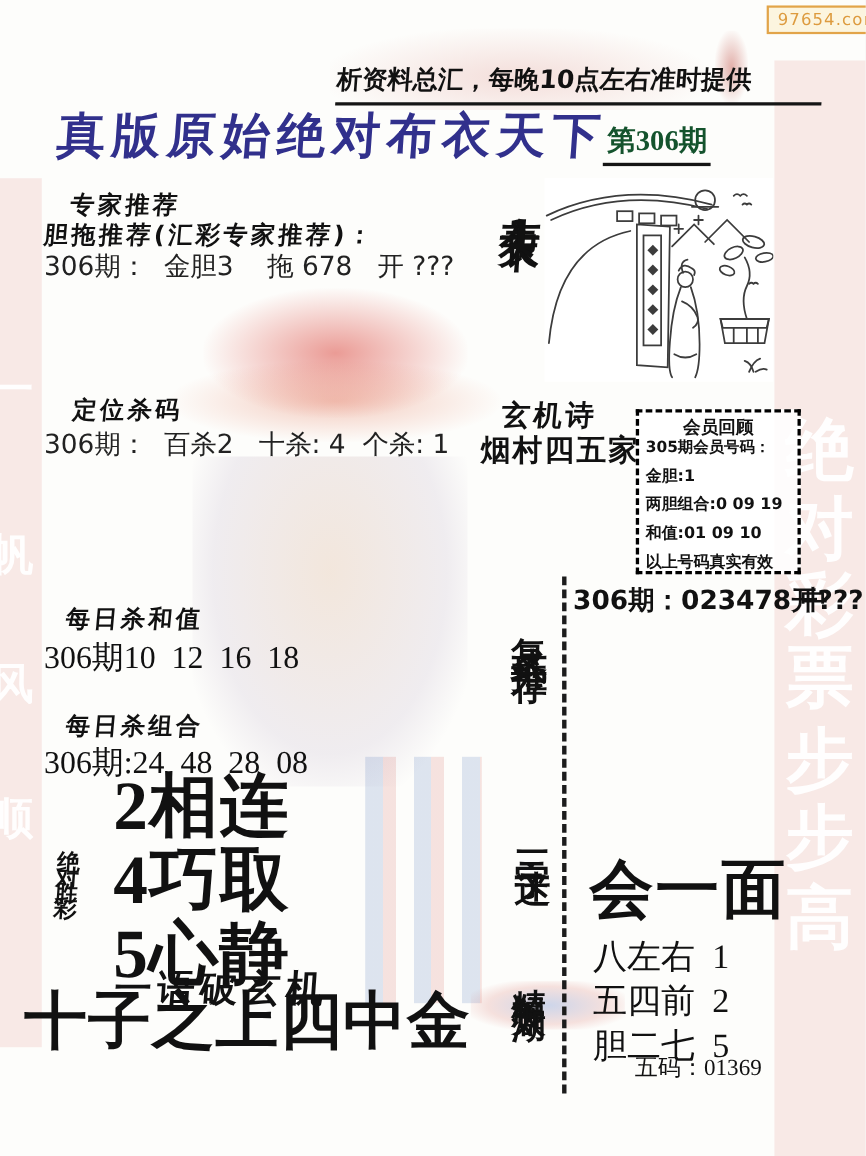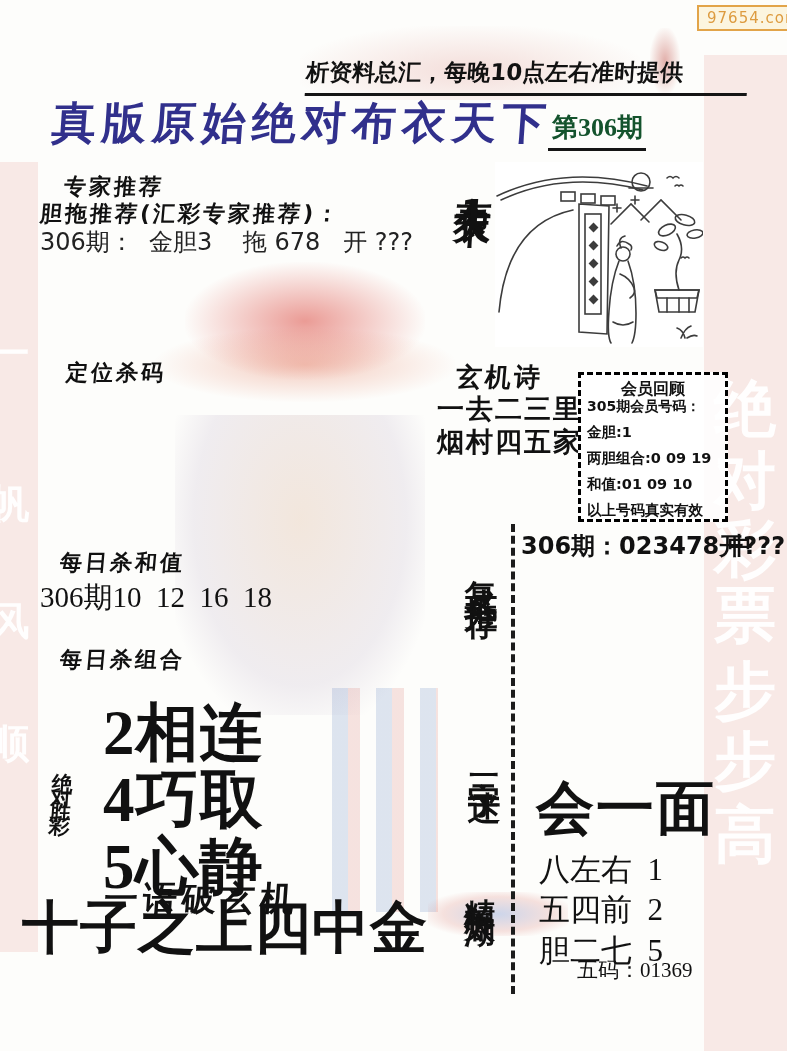--- a/index.html
+++ b/index.html
@@ -87,25 +87,27 @@
   <div class="abs slogan calli" style="left:306px; top:57px; width:442px;">析资料总汇，每晚10点左右准时提供</div>
   <div class="abs main-title calli" style="left:52px; top:94px;">真版原始绝对布衣天下</div>
   <div class="abs issue serif" style="left:552px; top:110px;">第306期</div>
   <div class="abs rule" style="left:548px; top:148px; width:98px;"></div>
 
   <div class="abs h-calli" style="left:64px; top:172px;">专家推荐</div>
   <div class="abs h-calli" style="left:40px; top:199px;">胆拖推荐(汇彩专家推荐)：</div>
   <div class="abs line-sans pre" style="left:40px; top:226px;">306期：  金胆3    拖 678   开 ???</div>
 
   <div class="abs h-calli" style="left:66px; top:358px;">定位杀码</div>
+  <div class="abs line-sans pre" style="left:40px; top:388px;">306期：  百杀2   十杀: 4  个杀: 1</div>
 
   <div class="abs h-calli" style="left:60px; top:548px;">每日杀和值</div>
   <div class="abs line-serif serif pre" style="left:40px; top:578px;">306期10  12  16  18</div>
 
   <div class="abs h-calli" style="left:60px; top:645px;">每日杀组合</div>
+  <div class="abs line-serif serif pre" style="left:40px; top:674px;">306期:24  48  28  08</div>
 
   <div class="abs v calli" style="left:46px; top:756px; font-size:21px; letter-spacing:14px; height:120px;">绝对胜彩</div>
 
   <div class="abs big-slogans serif" style="left:103px; top:700px;">
     <div>2相连</div>
     <div>4巧取</div>
     <div>5心静</div>
   </div>
   <div class="abs tagline calli" style="left:104px; top:876px;">一语破玄机</div>
 
@@ -164,21 +166,20 @@
         <ellipse class="ln" cx="200" cy="72" rx="8" ry="4" transform="rotate(-10 200 72)"></ellipse>
         <ellipse class="ln" cx="166" cy="84" rx="7" ry="4" transform="rotate(20 166 84)"></ellipse>
       </g>
 
       <path class="ln" d="M186 176 q4 -10 10 -12 m-6 12 q-2 -8 -8 -10 m10 10 q6 -4 10 -2"></path>
     </svg>
   </div>
 
   <div class="abs h-calli" style="left:456px; top:360px; font-size:26px;">玄机诗</div>
   <div class="abs poem serif" style="left:437px; top:393px;">
-    <div>一去二三里</div>
     <div>烟村四五家</div>
   </div>
 
   <div class="abs member-box" style="left:578px; top:372px;">
     <div class="mb-title">会员回顾</div>
     <div class="mb-sub">305期会员号码：</div>
     <div class="mb-row">金胆:1</div>
     <div class="mb-row">两胆组合:0 09 19</div>
     <div class="mb-row">和值:01 09 10</div>
     <div class="mb-row">以上号码真实有效</div>

